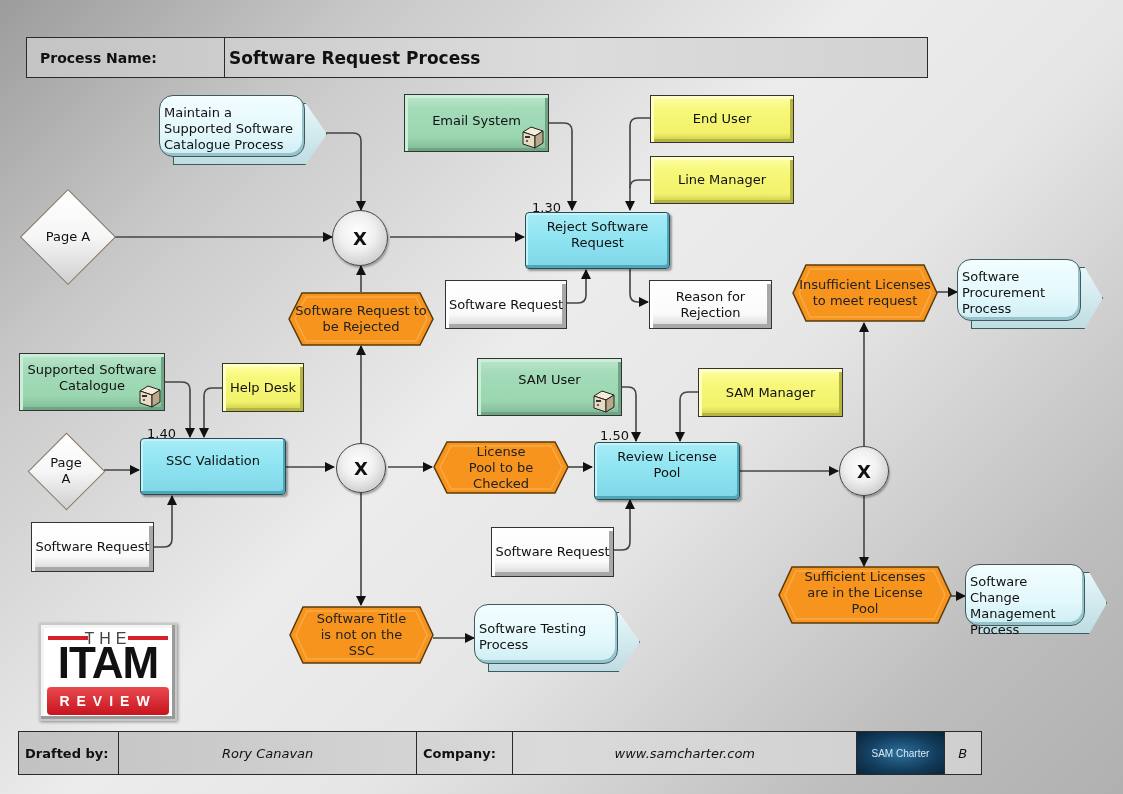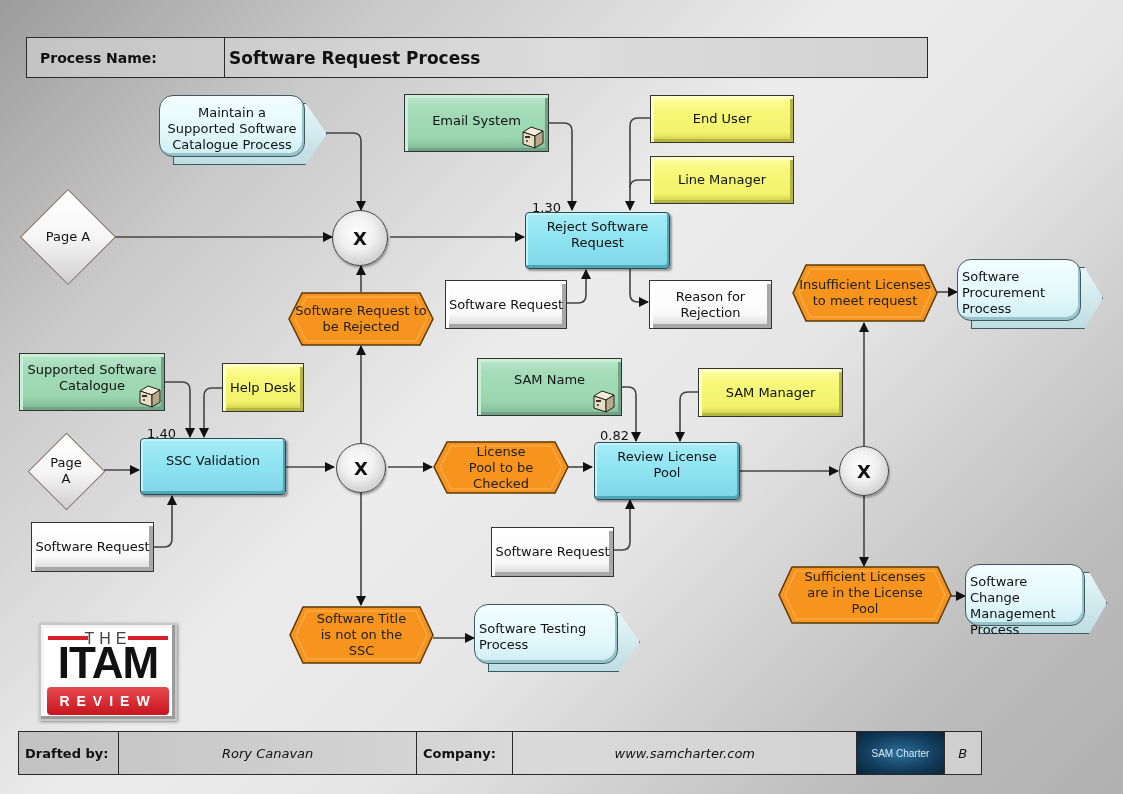--- a/index.html
+++ b/index.html
@@ -127,21 +127,21 @@
     </g>
   </svg>
 
   <div class="abs hdr">
     <div class="lbl">Process Name:</div>
     <div class="val">Software Request Process</div>
   </div>
 
   <div class="abs proc-wrap" style="left:159px;top:95px;width:162px;height:62px;">
     <div class="proc-back"></div>
-    <div class="proc-front" style="padding-top:9px;text-align:center;">Maintain a Supported Software Catalogue Process</div>
+    <div class="proc-front" style="padding-top:9px;">Maintain a Supported Software Catalogue Process</div>
   </div>
 
   <div class="abs page" style="left:20px;top:189px;width:96px;height:96px;">
     <div class="d" style="left:14px;top:14px;width:66px;height:66px;"></div>
     <div class="t">Page A</div>
   </div>
 
   <div class="abs gw" style="left:332px;top:210px;width:56px;height:56px;">
     <span>X</span>
   </div>
@@ -234,35 +234,35 @@
 
   <div class="abs hex" style="left:433px;top:441px;width:136px;height:53px;">
     <svg width="136" height="53">
         <polygon points="14,1 122,1 135,26 122,52 14,52 1,26" fill="#f7941d" stroke="#5a3a0a" stroke-width="1.5"></polygon>
         <polygon points="18,5 118,5 129,26 118,48 18,48 7,26" fill="none" stroke="#fbb45a" stroke-width="1.5" opacity=".7"></polygon>
       </svg>
     <div class="t" style="padding:0 28px;box-sizing:border-box;">License Pool to be Checked</div>
   </div>
 
   <div class="abs box green" style="left:477px;top:358px;width:145px;height:58px;padding-bottom:14px;">
-    <span>SAM Name</span>
+    <span>SAM User</span>
   </div>
   <svg class="srv" style="left:590px;top:388px;" viewBox="0 0 26 26">
     <path d="M4,8 L12,3 L24,7 L16,12 Z" fill="#f4ecd8" stroke="#222" stroke-width="1"></path>
     <path d="M4,8 L16,12 L16,24 L4,20 Z" fill="#e8dcc0" stroke="#222" stroke-width="1"></path>
     <path d="M16,12 L24,7 L24,19 L16,24 Z" fill="#b9a88a" stroke="#222" stroke-width="1"></path>
     <rect x="6" y="12" width="5" height="2" fill="#333"></rect>
       <circle cx="8" cy="17" r="1" fill="#333"></circle>
   </svg>
 
   <div class="abs box yellow" style="left:698px;top:368px;width:145px;height:49px;">
     <span>SAM Manager</span>
   </div>
 
-  <div class="abs tasknum" style="left:600px;top:428px;">0.82</div>
+  <div class="abs tasknum" style="left:600px;top:428px;">1.50</div>
   <div class="abs box task" style="left:594px;top:442px;width:146px;height:58px;">
     <span style="padding:0 18px;">Review License Pool</span>
   </div>
 
   <div class="abs box white" style="left:491px;top:527px;width:123px;height:50px;">
     <span>Software Request</span>
   </div>
 
   <div class="abs gw" style="left:839px;top:446px;width:50px;height:50px;">
     <span>X</span>

